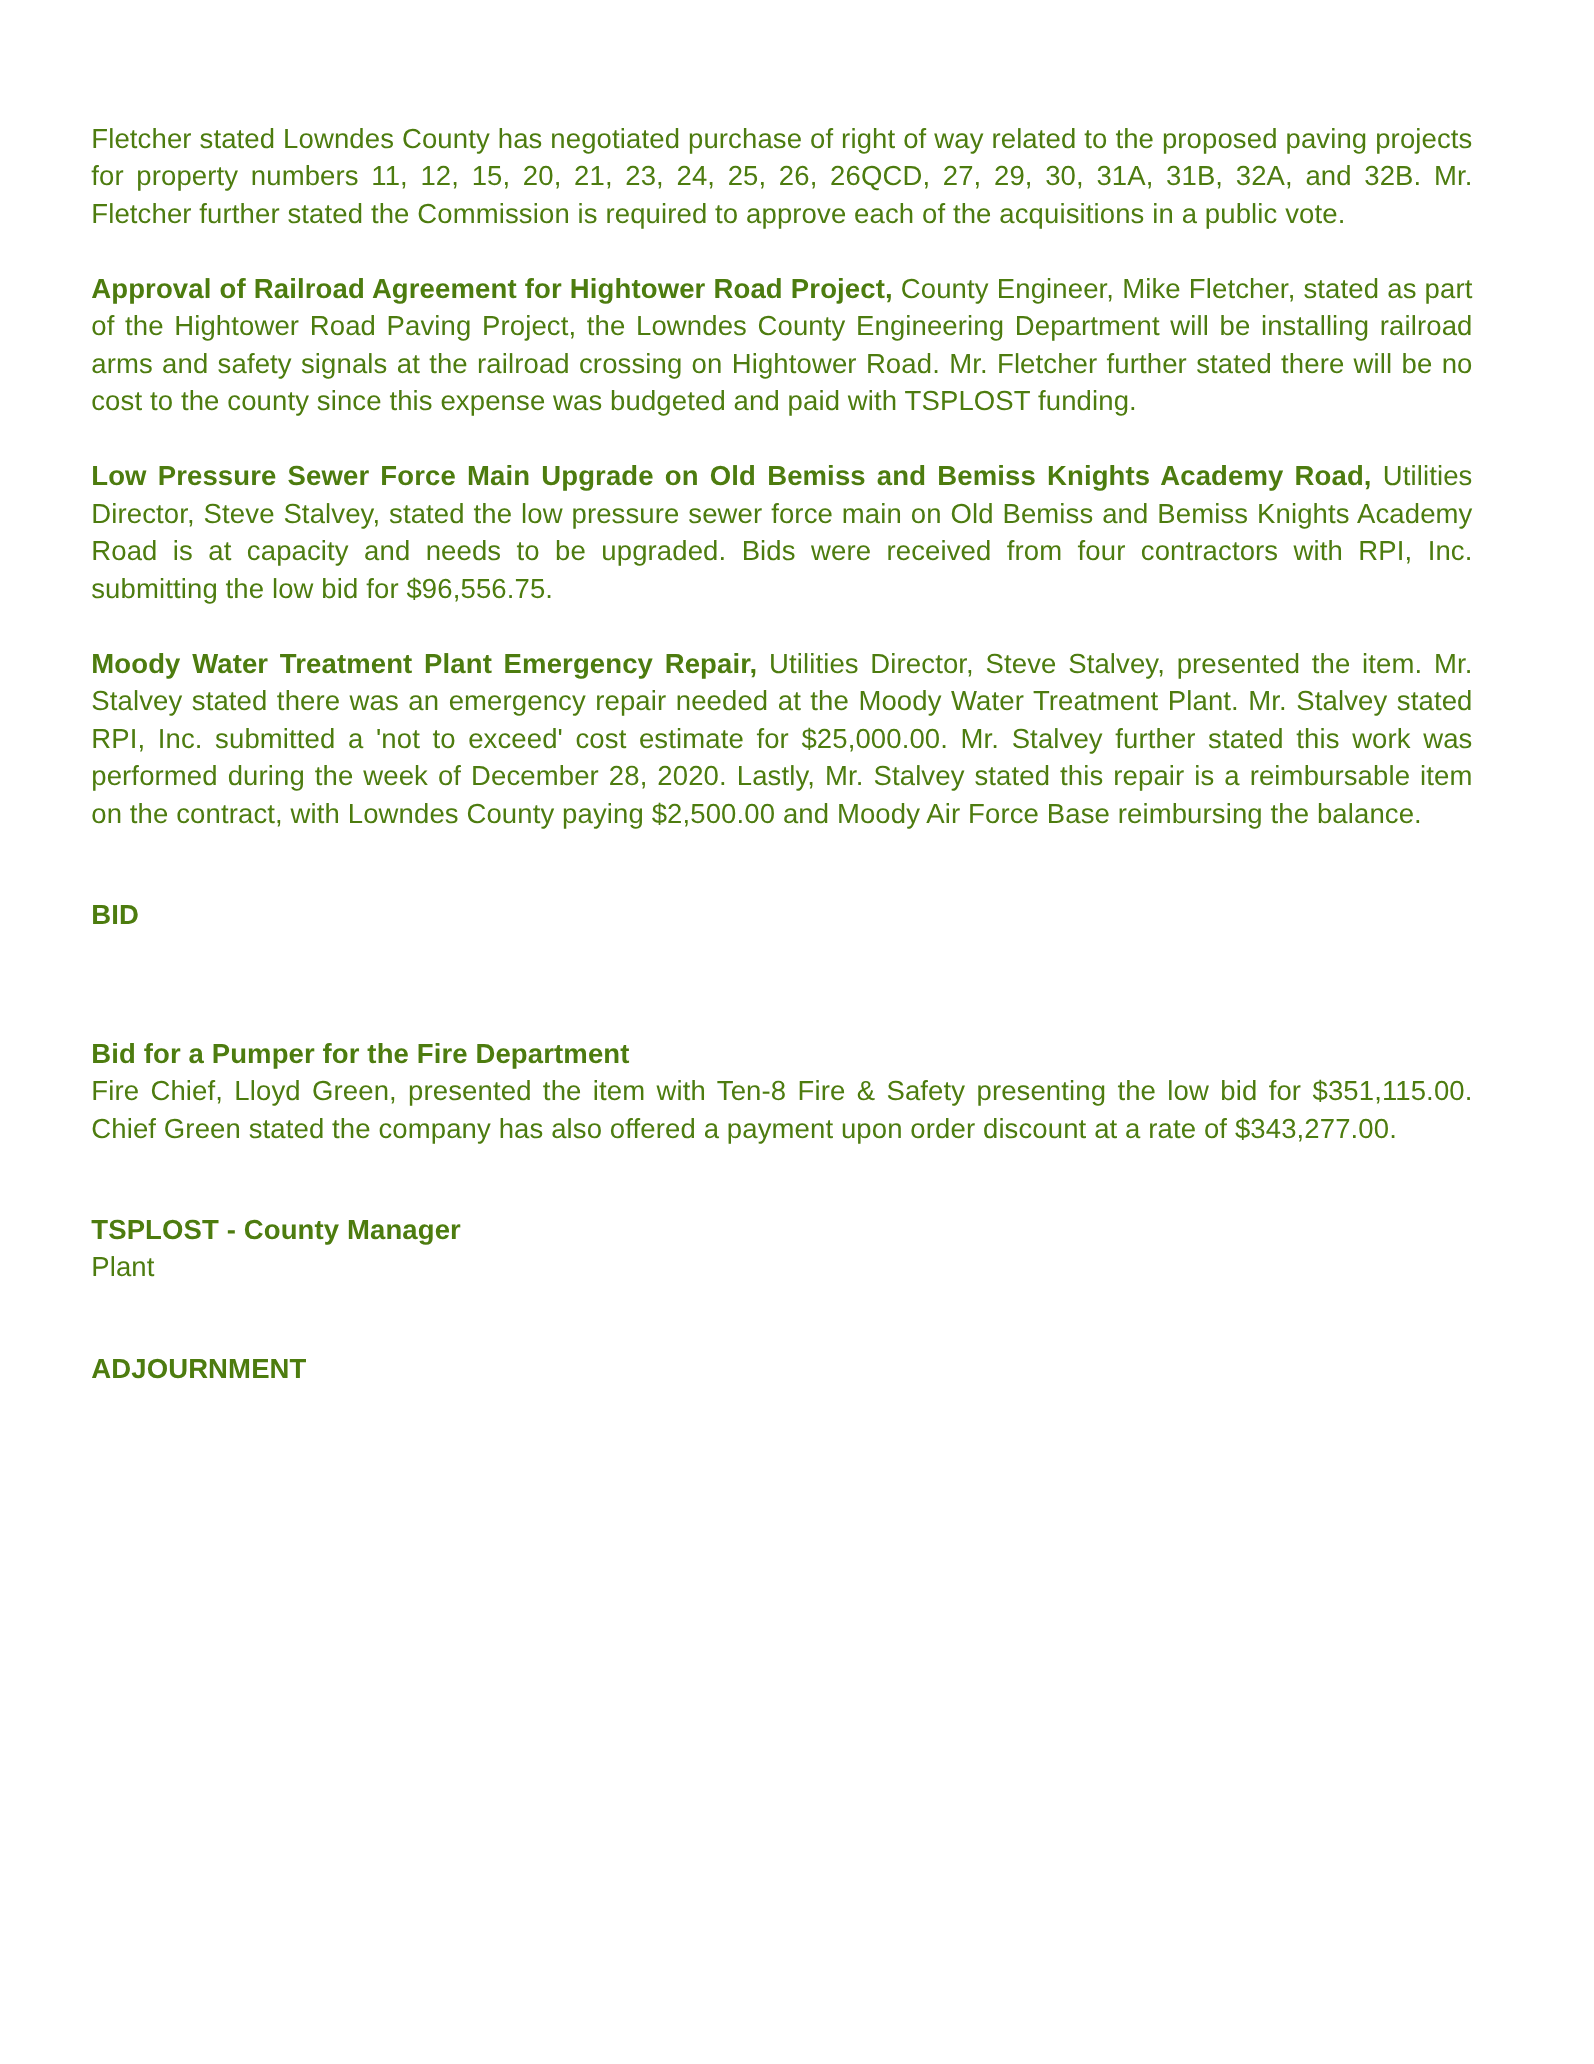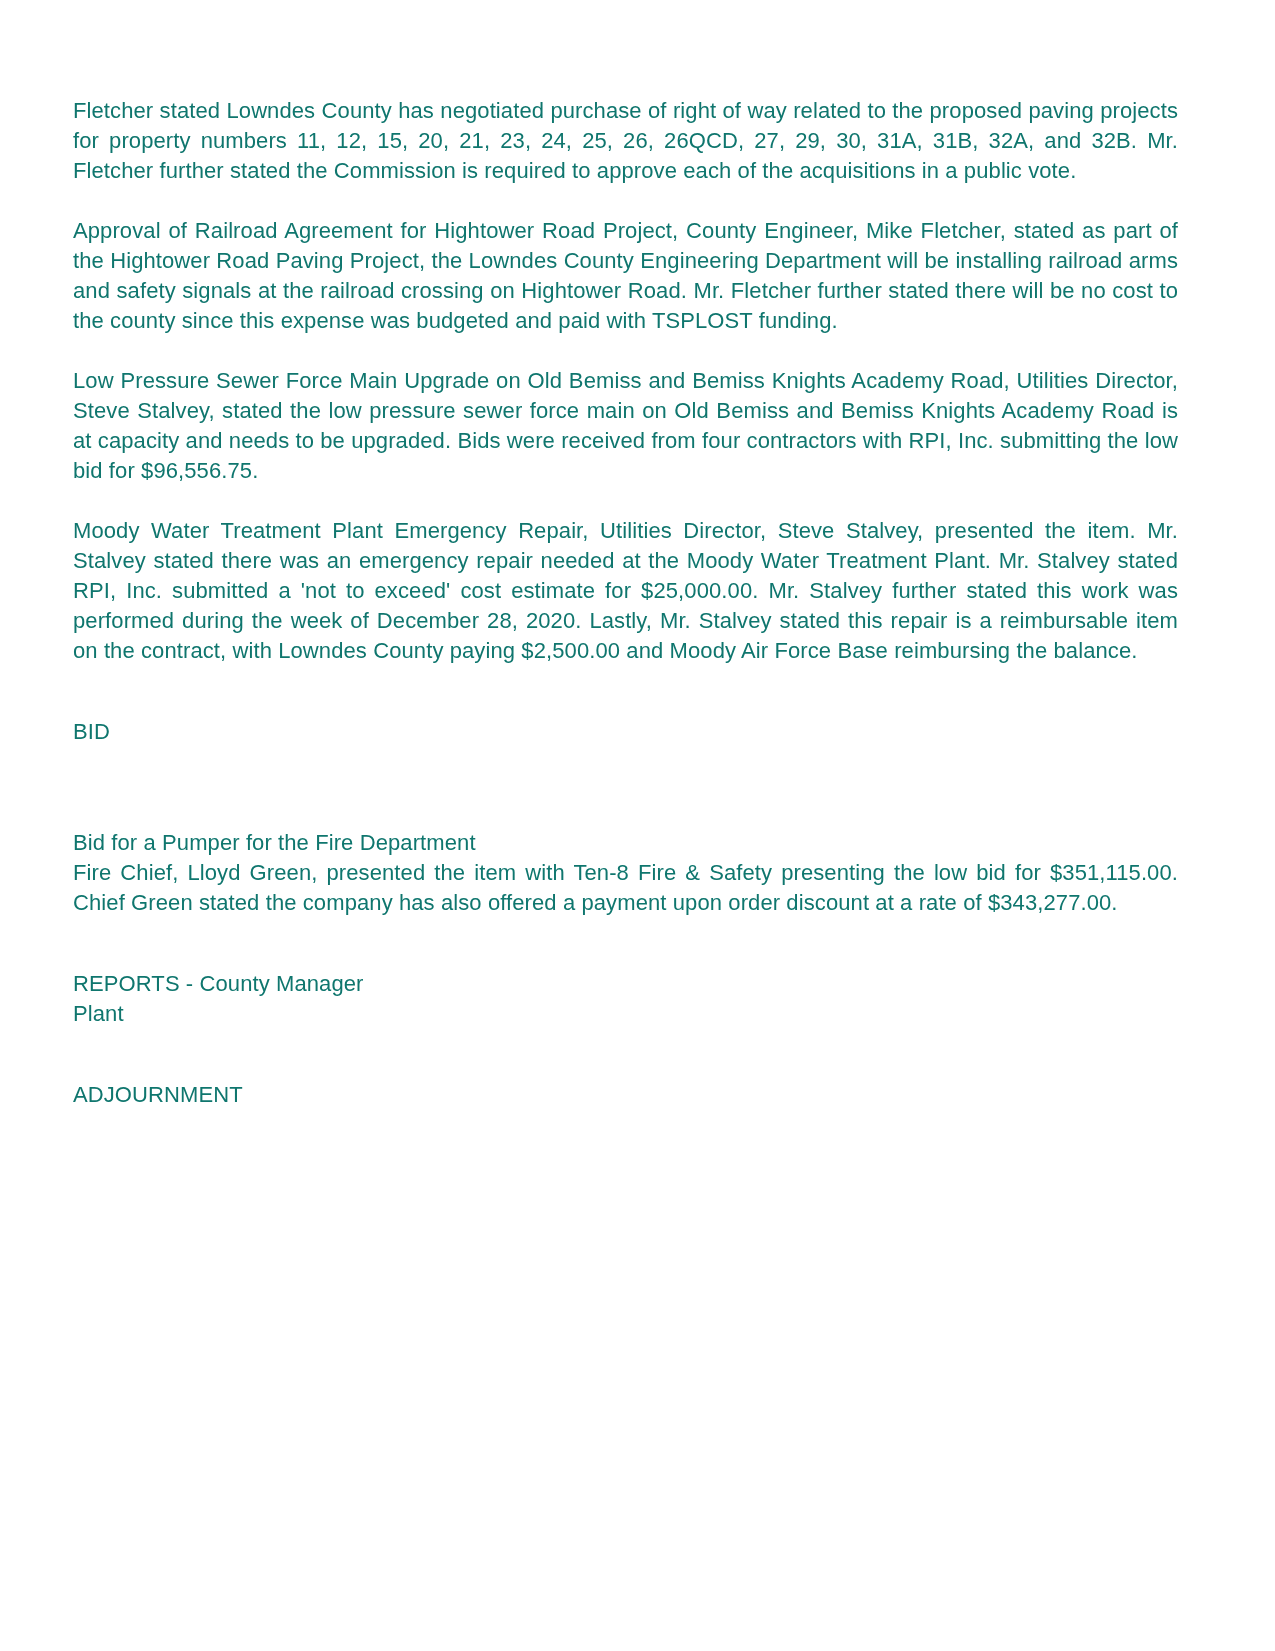--- a/index.html
+++ b/index.html
@@ -5,21 +5,21 @@
   html, body {
     margin: 0;
     padding: 0;
     background: #ffffff;
   }
   .page {
     position: relative;
     width: 1275px;
     height: 1651px;
     background: #ffffff;
-    color: #0f766e;
+    color: #4d7c0f;
     font-family: "Liberation Sans", "DejaVu Sans", sans-serif;
     overflow: hidden;
   }
   .doc {
     position: absolute;
     left: 73px;
     top: 96px;
     width: 1105px;
     font-size: 22px;
     line-height: 30px;
@@ -33,21 +33,21 @@
     text-align: justify;
   }
   .doc p.heading {
     text-align: left;
     margin-top: 21px;
   }
   .doc p.empty {
     min-height: 30px;
   }
   .doc .b {
-    font-weight: normal;
+    font-weight: bold;
   }
 </style>
 </head>
 <body>
 
 <div class="page">
   <div class="doc">
       <p class="body"><span>Fletcher stated Lowndes County has negotiated purchase of right of way related to the proposed paving projects for property numbers 11, 12, 15, 20, 21, 23, 24, 25, 26, 26QCD, 27, 29, 30, 31A, 31B, 32A, and 32B.  Mr. Fletcher further stated the Commission is required to approve each of the acquisitions in a public vote.</span></p>
       <p class="empty"></p>
       <p class="body"><span class="b">Approval of Railroad Agreement for Hightower Road Project,</span><span> County Engineer, Mike Fletcher, stated as part of the Hightower Road Paving Project, the Lowndes County Engineering Department will be installing railroad arms and safety signals at the railroad crossing on Hightower Road.  Mr. Fletcher further stated there will be no cost to the county since this expense was budgeted and paid with TSPLOST funding.</span></p>
@@ -55,18 +55,18 @@
       <p class="body"><span class="b">Low Pressure Sewer Force Main Upgrade on Old Bemiss and Bemiss Knights Academy Road,</span><span> Utilities Director, Steve Stalvey, stated the low pressure sewer force main on Old Bemiss and Bemiss Knights Academy Road is at capacity and needs to be upgraded.  Bids were received from four contractors with RPI, Inc. submitting the low bid for $96,556.75.</span></p>
       <p class="empty"></p>
       <p class="body"><span class="b">Moody Water Treatment Plant Emergency Repair,</span><span> Utilities Director, Steve Stalvey, presented the item.  Mr. Stalvey stated there was an emergency repair needed at the Moody Water Treatment Plant. Mr. Stalvey stated RPI, Inc. submitted a 'not to exceed' cost estimate for $25,000.00.  Mr. Stalvey further stated this work was performed during the week of December 28, 2020.  Lastly, Mr. Stalvey stated this repair is a reimbursable item on the contract, with Lowndes County paying $2,500.00 and Moody Air Force Base reimbursing the balance.</span></p>
       <p class="empty"></p>
       <p class="heading"><span class="b">BID</span></p>
       <p class="empty"></p>
       <p class="empty"></p>
       <p class="heading"><span class="b">Bid for a Pumper for the Fire Department</span></p>
       <p class="body"><span>Fire Chief, Lloyd Green, presented the item with Ten-8 Fire &amp; Safety presenting the low bid for $351,115.00.  Chief Green stated the company has also offered a payment upon order discount at a rate of $343,277.00.</span></p>
       <p class="empty"></p>
-      <p class="heading"><span class="b">REPORTS - County Manager</span></p>
+      <p class="heading"><span class="b">TSPLOST - County Manager</span></p>
       <p class="body"><span>Plant</span></p>
       <p class="empty"></p>
       <p class="heading"><span class="b">ADJOURNMENT</span></p>
     </div>
 </div>
 
 </body></html>

